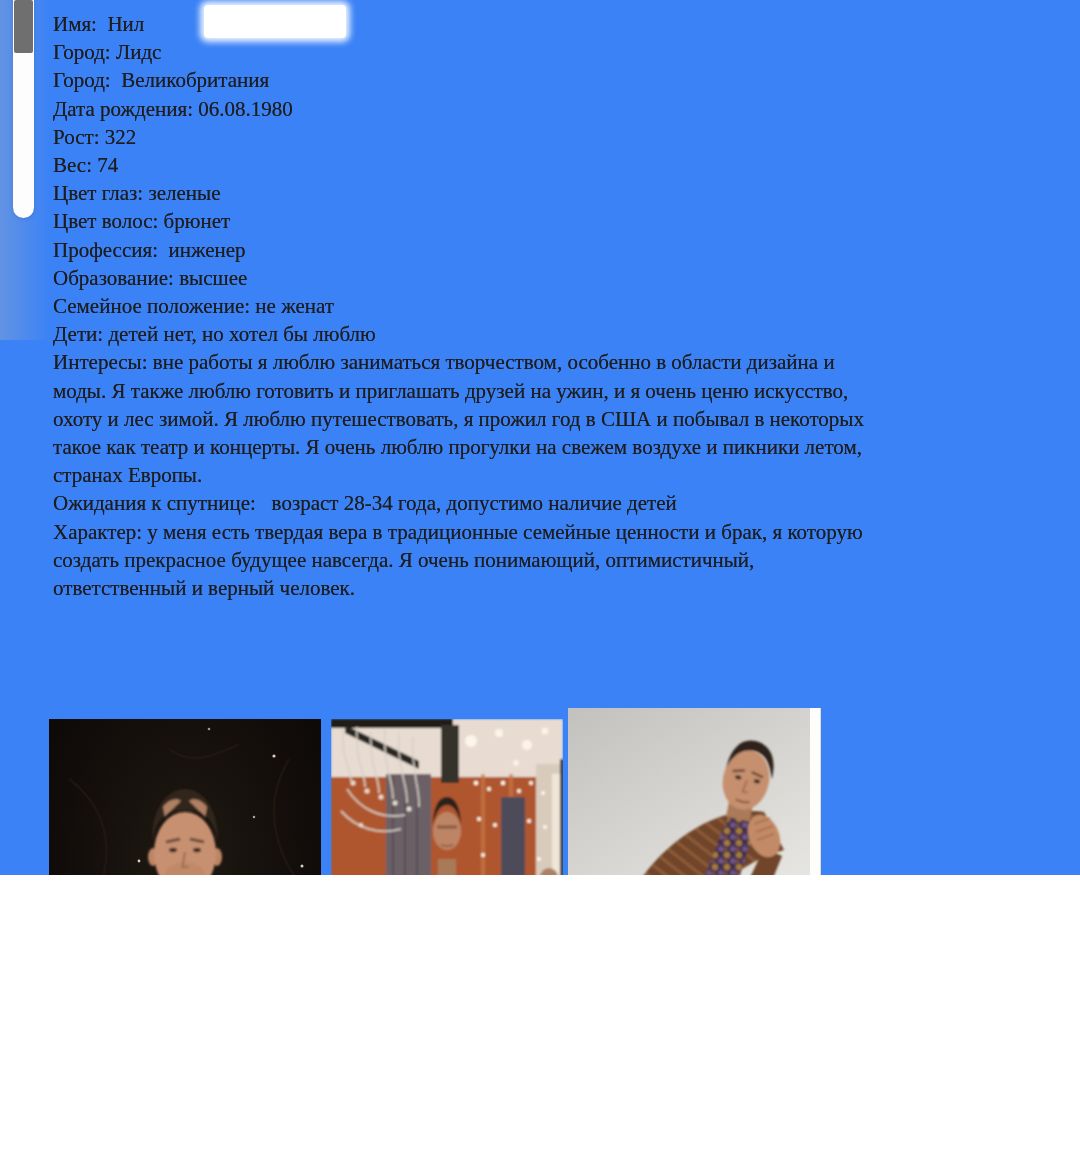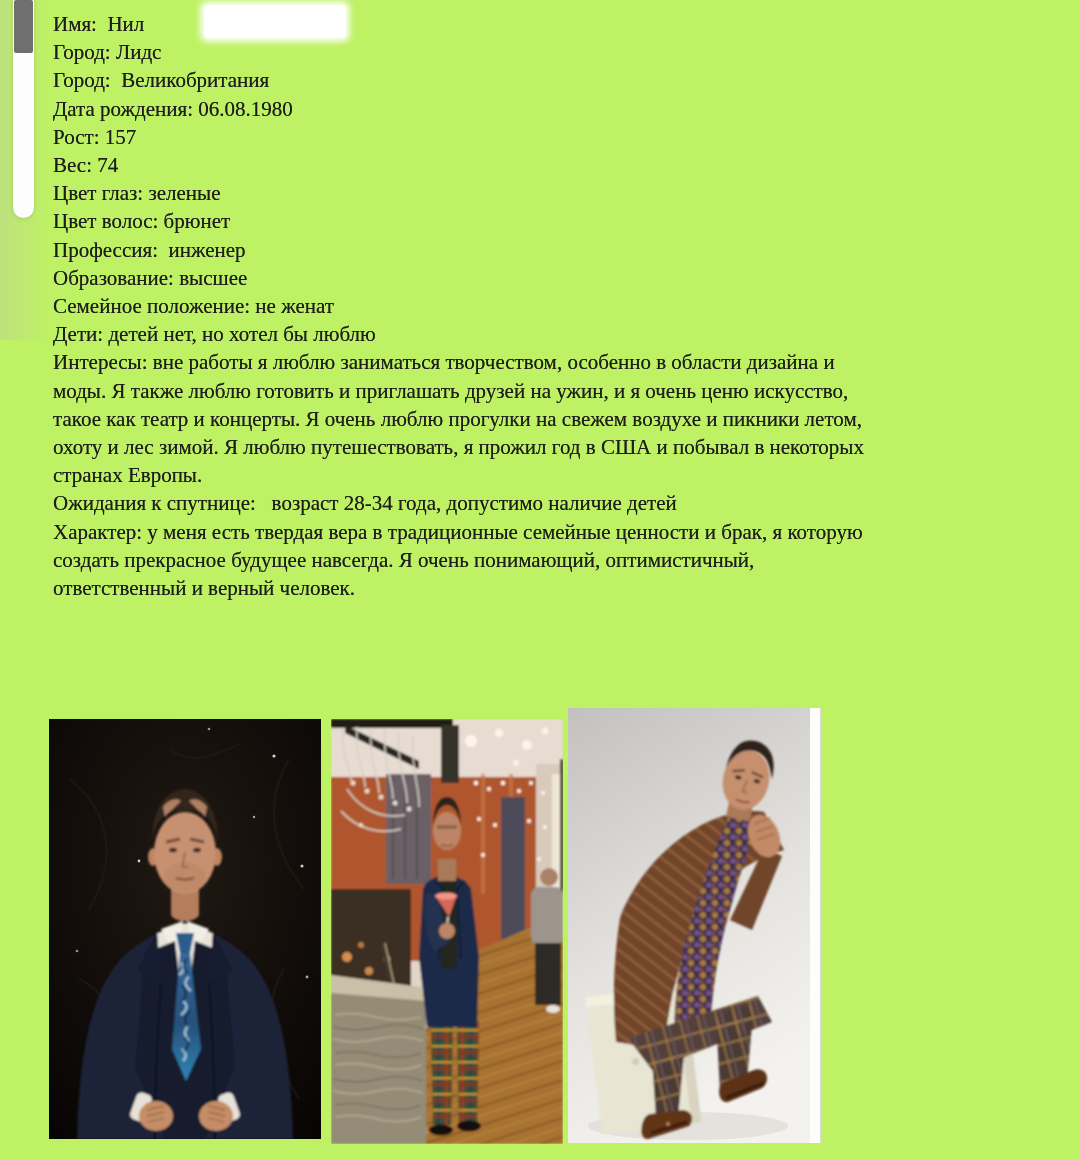--- a/index.html
+++ b/index.html
@@ -1,19 +1,19 @@
 <!DOCTYPE html>
 <html lang="ru"><head>
 <meta charset="utf-8">
 <title>Profile Document</title>
 <style>
   html,body { margin:0; padding:0; background:#ffffff; }
   .screen {
-    position:relative; width:1080px; height:1159px;
-    background:#bef264; overflow:hidden;
+    position:relative; width:1080px; height:875px;
+    background:#3b82f6; overflow:hidden;
     font-family:"Liberation Serif", serif;
   }
   
   .left-gutter {
     position:absolute; left:0; top:0; width:50px; height:340px;
     background:linear-gradient(to right, rgba(188,186,184,0.30), rgba(255,255,255,0));
     pointer-events:none;
   }
   .scroll-track {
     position:absolute; left:13px; top:-12px; width:21px; height:230px;
@@ -48,32 +48,32 @@
   <div class="left-gutter"></div>
   <div class="scroll-track"></div>
   <div class="scroll-thumb"></div>
   <div class="redaction"></div>
 
   <div class="profile-text">
     <div class="line">Имя:  Нил</div>
     <div class="line">Город: Лидс</div>
     <div class="line">Город:  Великобритания</div>
     <div class="line">Дата рождения: 06.08.1980</div>
-    <div class="line">Рост: 157</div>
+    <div class="line">Рост: 322</div>
     <div class="line">Вес: 74</div>
     <div class="line">Цвет глаз: зеленые</div>
     <div class="line">Цвет волос: брюнет</div>
     <div class="line">Профессия:  инженер</div>
     <div class="line">Образование: высшее</div>
     <div class="line">Семейное положение: не женат</div>
     <div class="line">Дети: детей нет, но хотел бы люблю</div>
     <div class="line">Интересы: вне работы я люблю заниматься творчеством, особенно в области дизайна и</div>
     <div class="line">моды. Я также люблю готовить и приглашать друзей на ужин, и я очень ценю искусство,</div>
+    <div class="line">охоту и лес зимой. Я люблю путешествовать, я прожил год в США и побывал в некоторых</div>
     <div class="line">такое как театр и концерты. Я очень люблю прогулки на свежем воздухе и пикники летом,</div>
-    <div class="line">охоту и лес зимой. Я люблю путешествовать, я прожил год в США и побывал в некоторых</div>
     <div class="line">странах Европы.</div>
     <div class="line">Ожидания к спутнице:   возраст 28-34 года, допустимо наличие детей</div>
     <div class="line">Характер: у меня есть твердая вера в традиционные семейные ценности и брак, я которую</div>
     <div class="line">создать прекрасное будущее навсегда. Я очень понимающий, оптимистичный,</div>
     <div class="line">ответственный и верный человек.</div>
   </div>
 
   <div class="photo photo-1" role="img" aria-label="Портрет: мужчина в темно-синем костюме-тройке с сине-голубым галстуком на темном фоне">
     <svg viewBox="0 0 272 420" preserveAspectRatio="none">
       <defs>

